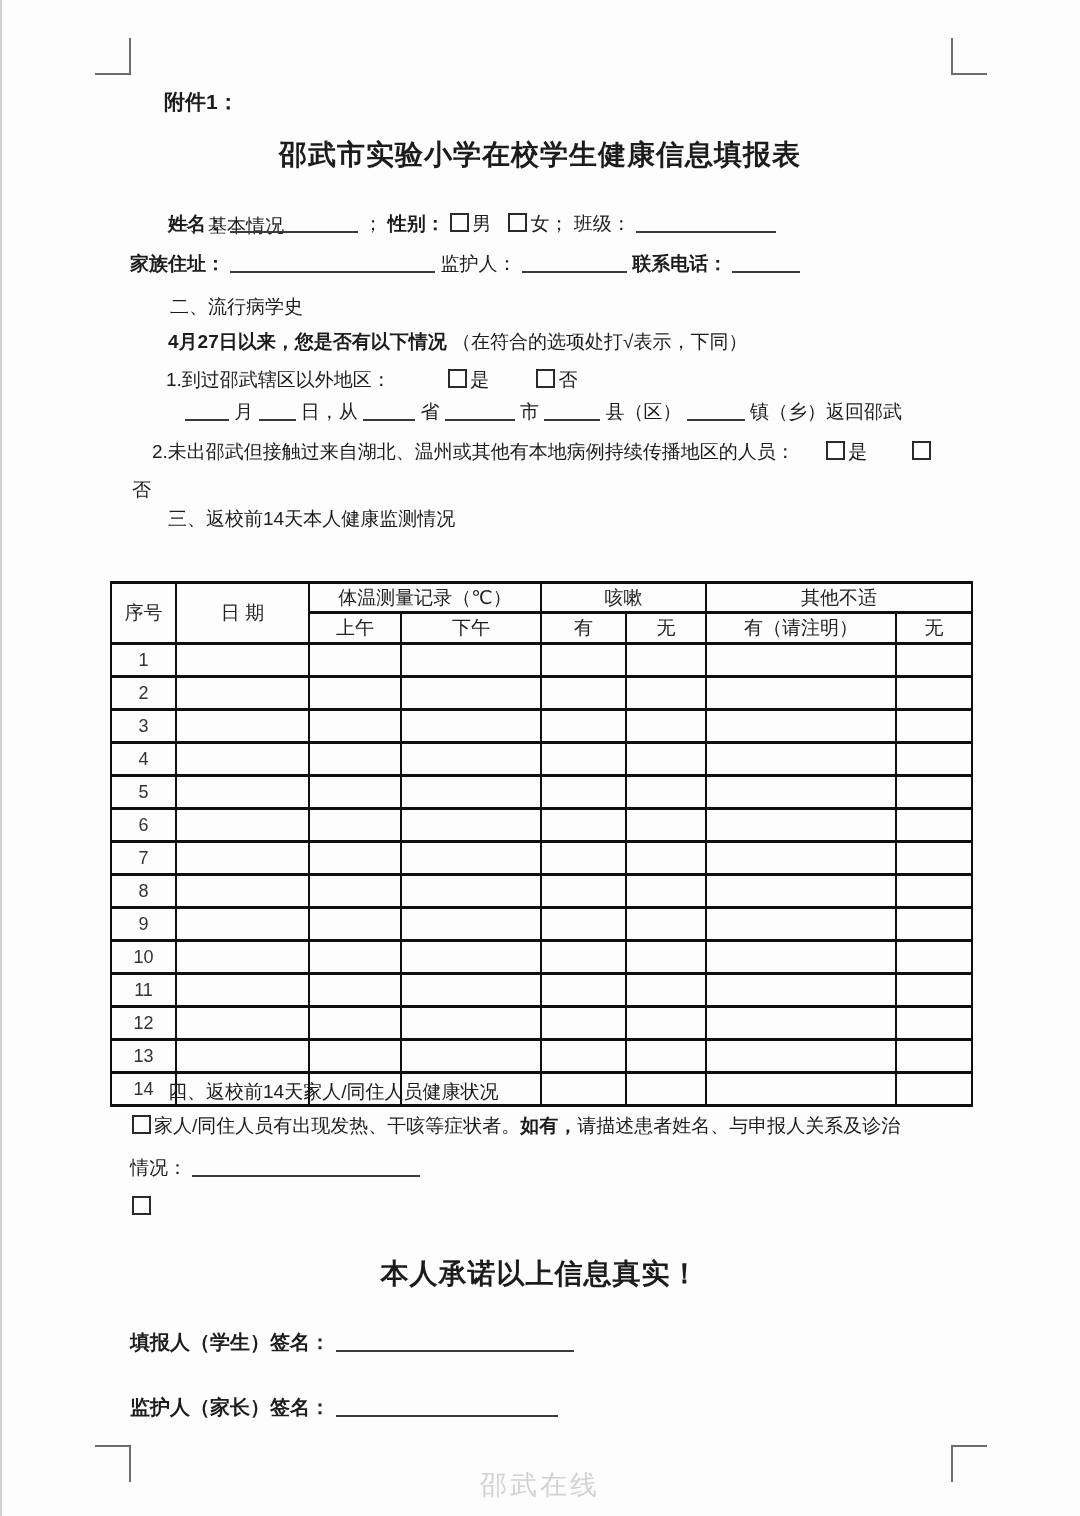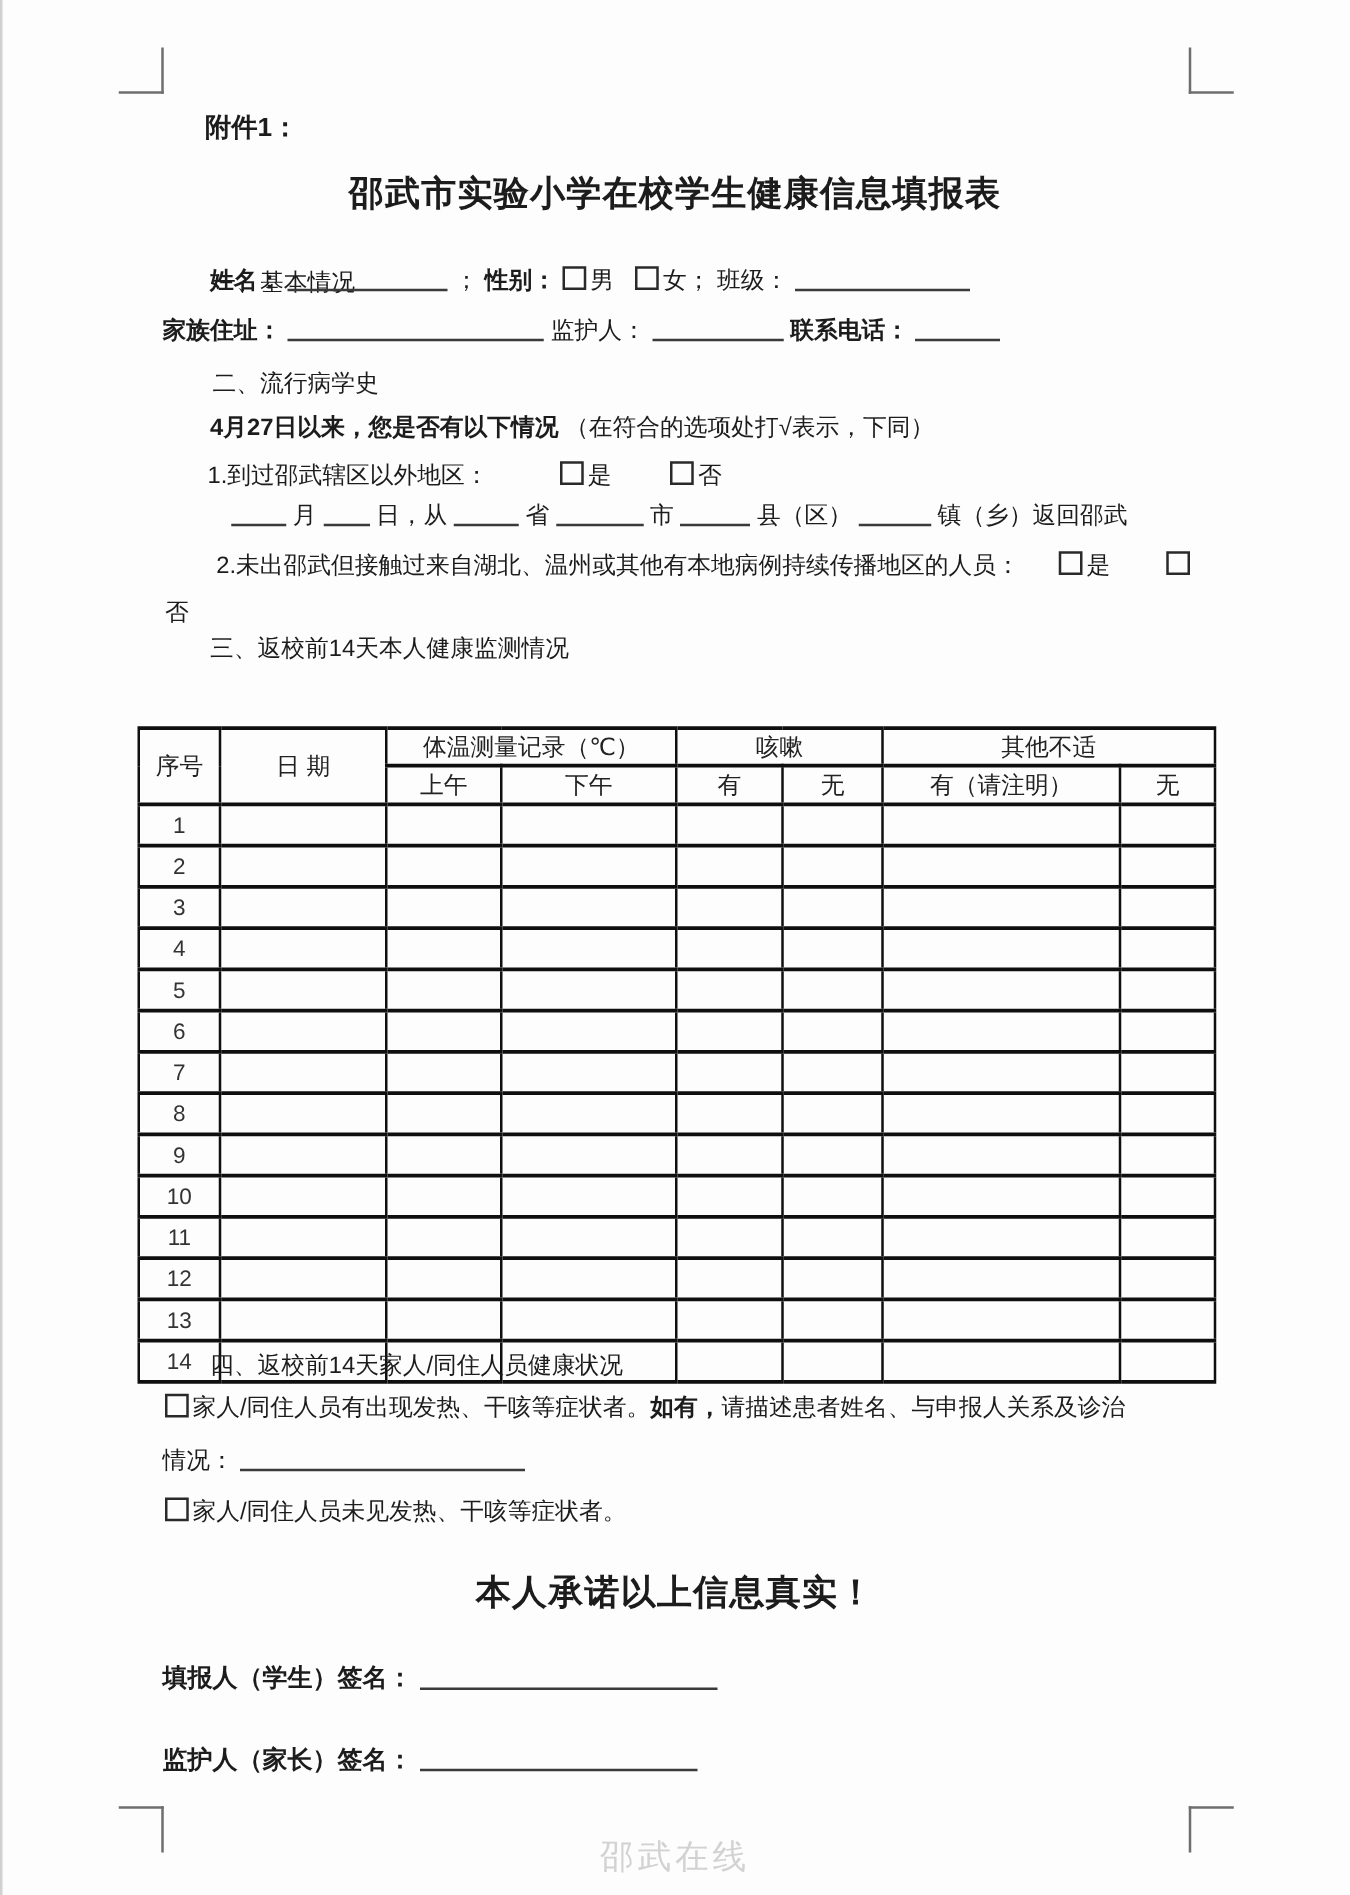--- a/index.html
+++ b/index.html
@@ -26,21 +26,21 @@
   .attachment{left:120px;top:88px;font-size:21px;font-weight:bold;padding-left:44px;}
   .title{left:0;top:136px;width:1080px;text-align:center;font-size:28px;font-weight:bold;letter-spacing:1px;}
 
   .h-basic{left:170px;top:181px;margin-top:32px;}
   .line-name{left:168px;top:211px;text-align:center;}
   .line-addr{left:130px;top:251px;}
   .h-epi{left:170px;top:294px;}
   .line-epi-intro{left:168px;top:329px;}
   .line-q1{left:166px;top:367px;}
   .line-q1d{left:185px;top:399px;}
-  .line-q2{left:173px;top:439px;text-align:right;}
+  .line-q2{left:152px;top:439px;text-align:right;}
   .line-q2no{left:132px;top:477px;}
   .h-mon{left:168px;top:506px;}
   .h-family{left:168px;top:1079px;}
   .line-f1{left:132px;top:1113px;}
   .line-f1b{left:130px;top:1155px;}
   .line-f2{left:132px;top:1196px;}
   .pledge{left:0;top:1255px;width:1080px;text-align:center;font-size:28px;font-weight:bold;letter-spacing:1px;}
   .line-sign1{left:130px;top:1329px;}
   .line-sign2{left:130px;top:1394px;width:830px;}
   .date-group{position:absolute;left:460px;top:0;white-space:nowrap;}
@@ -310,21 +310,21 @@
 <div class="abs h-family fs19">四、返校前14天家人/同住人员健康状况</div>
 
 <div class="abs line-f1 fs19">
   <span class="cbox"></span><span>家人/同住人员有出现发热、干咳等症状者。</span><span class="b">如有，</span><span>请描述患者姓名、与申报人关系及诊治</span>
 </div>
 <div class="abs line-f1b fs19">
   <span>情况：</span>
   <span class="blank" style="width:228px"></span>
 </div>
 <div class="abs line-f2 fs19">
-  <span class="cbox"></span><span>家人/同住人员未见发热、干咳等症状者。</span>
+  <span class="cbox"></span>
 </div>
 
 <div class="abs pledge">本人承诺以上信息真实！</div>
 
 <div class="abs line-sign1 fs20">
   <span class="b">填报人（学生）签名：</span>
   <span class="blank" style="width:238px"></span>
 </div>
 
 <div class="abs line-sign2 fs20">

